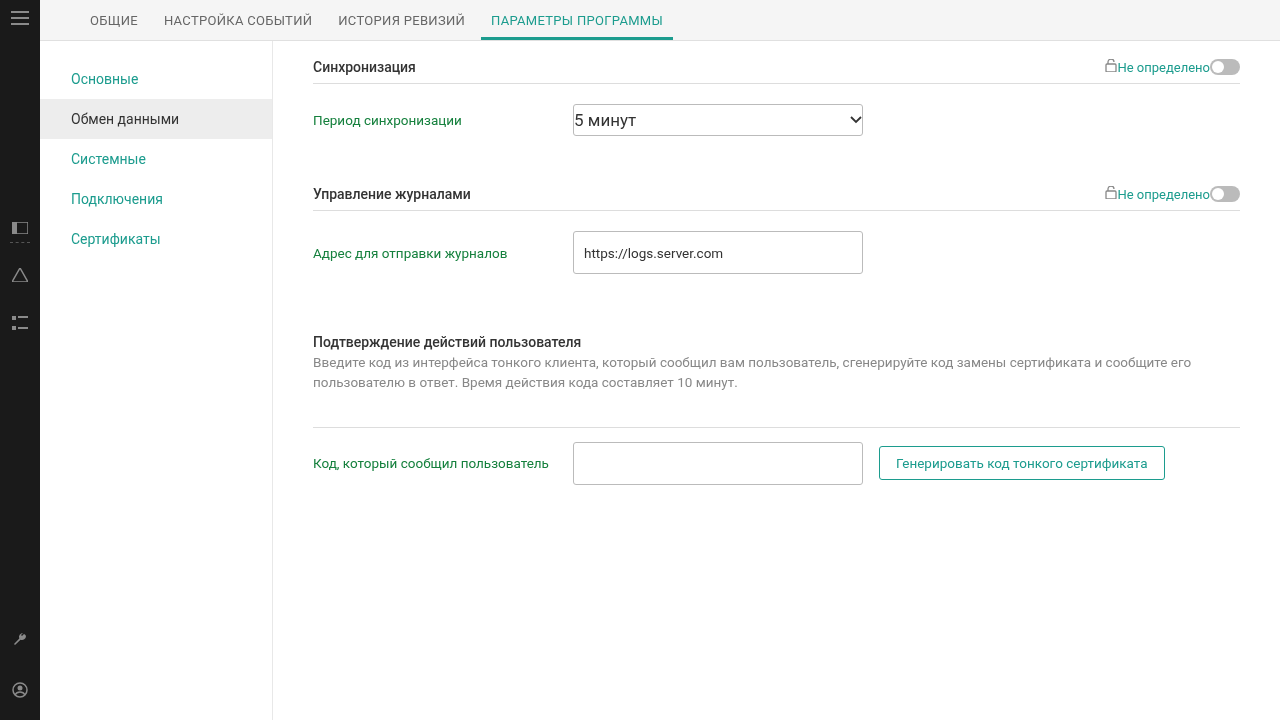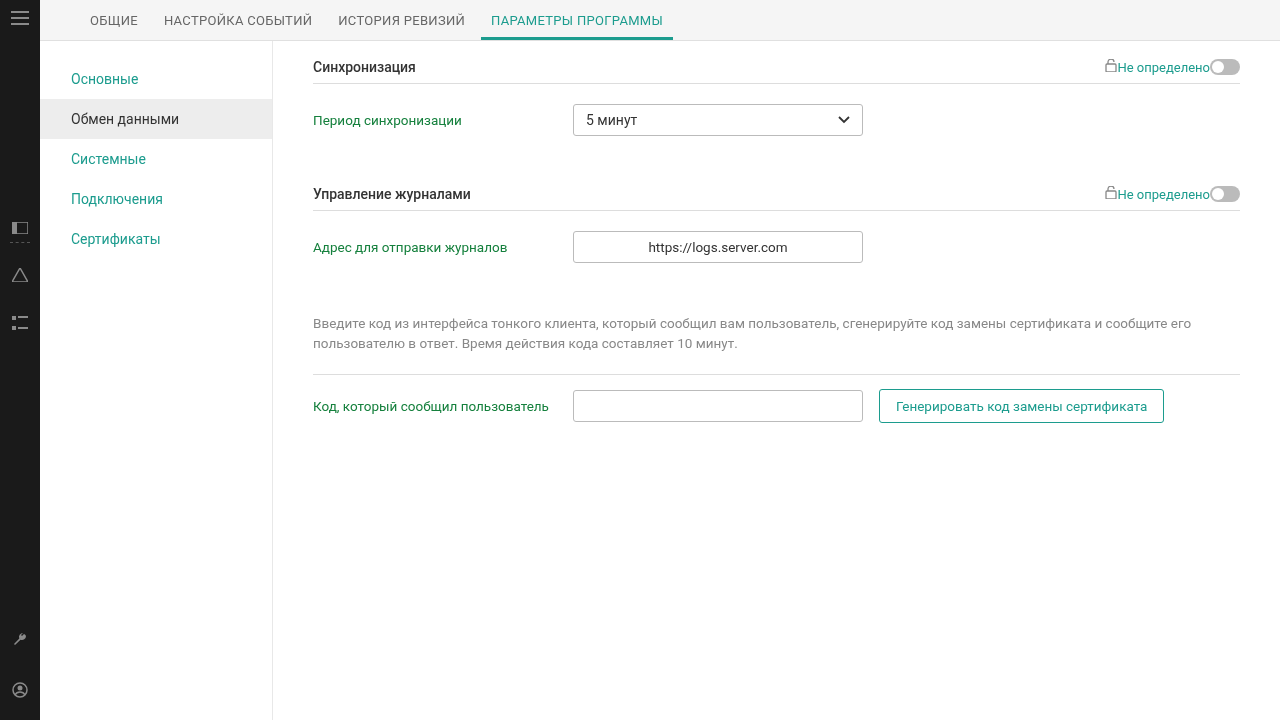--- a/index.html
+++ b/index.html
@@ -26,25 +26,25 @@
 .panel { flex:1; padding:18px 40px 0 40px; overflow:auto; }
 .section-head { display:flex; align-items:center; justify-content:space-between; border-bottom:1px solid #ddd; padding-bottom:8px; margin-bottom:20px; }
 .section-title { font-size:14px; color:#333; font-weight:500; }
 .lock-group { display:flex; align-items:flex-end; }
 .lock-icon { color:#888; font-size:13px; }
 .lock-text { color:#1c9c8e; font-size:13px; }
 .toggle { width:30px; height:16px; background:#bbb; border-radius:8px; position:relative; cursor:pointer; }
 .toggle::after { content:""; position:absolute; width:12px; height:12px; background:#fff; border-radius:50%; top:2px; left:2px; }
 .row { display:flex; align-items:center; margin-bottom:20px; }
 .row-label { width:260px; font-size:13.5px; color:#15803d; }
-.select { width:290px; height:32px; border:1px solid #bbb; border-radius:3px; display:flex; align-items:center; justify-content:space-between; padding:0 12px; font-size:14px; color:#333; cursor:pointer; background:#fff; }
+.select { width:290px; height:32px; border:1px solid #bbb; border-radius:3px; display:flex; align-items:center; justify-content:space-between; padding:0 0; font-size:17px; color:#333; cursor:pointer; background:#fff; }
 .select-chevron { font-size:12px; color:#333; }
-.text-input { width:290px; height:32px; border:1px solid #bbb; border-radius:3px; padding:0 10px; font-size:13.5px; color:#333; outline:none;text-align:center; }
+.text-input { width:290px; height:43px; border:1px solid #bbb; border-radius:3px; padding:0 10px; font-size:13.5px; color:#333; outline:none; }
 .section-gap { height:30px; }
-.description { font-size:13.5px; color:#888; line-height:1.5; margin:-10px 0 14px 0; border-bottom:1px solid #ddd; padding-bottom:20px; }
+.description { font-size:13.5px; color:#888; line-height:1.5; margin:-10px 0 14px 0; border-bottom:1px solid #ddd; padding-bottom:34px; }
 .gen-btn { height:34px; padding:0 16px; border:1px solid #1c9c8e; color:#1c9c8e; background:#fff; border-radius:3px; font-size:13.5px; cursor:pointer; margin-left:16px; }
 .no-border { border-bottom:none; padding-bottom:6px; margin-bottom:6px; }
 </style>
 </head>
 <body>
 
 <div class="rail">
   <div class="rail-top">
     <div class="rail-icon">
       <svg width="18" height="14" viewBox="0 0 18 14">
@@ -150,23 +150,26 @@
         </div>
       </div>
       <div class="row">
         <div class="row-label">Адрес для отправки журналов</div>
         <input class="text-input" value="https://logs.server.com" style="">
       </div>
 
       <div class="section-gap"></div>
       <div class="section-gap" style="height:10px"></div>
 
+      <div class="section-head no-border">
+        <div class="section-title">Подтверждение действий пользователя</div>
+      </div>
       <div class="description">Введите код из интерфейса тонкого клиента, который сообщил вам пользователь, сгенерируйте код замены сертификата и сообщите его пользователю в ответ. Время действия кода составляет 10 минут.</div>
 
       <div class="row">
         <div class="row-label">Код, который сообщил пользователь</div>
         <input class="text-input" style="">
-        <button class="gen-btn">Генерировать код замены сертификата</button>
+        <button class="gen-btn">Генерировать код тонкого сертификата</button>
       </div>
 
     </div>
   </div>
 </div>
 
 </body></html>

